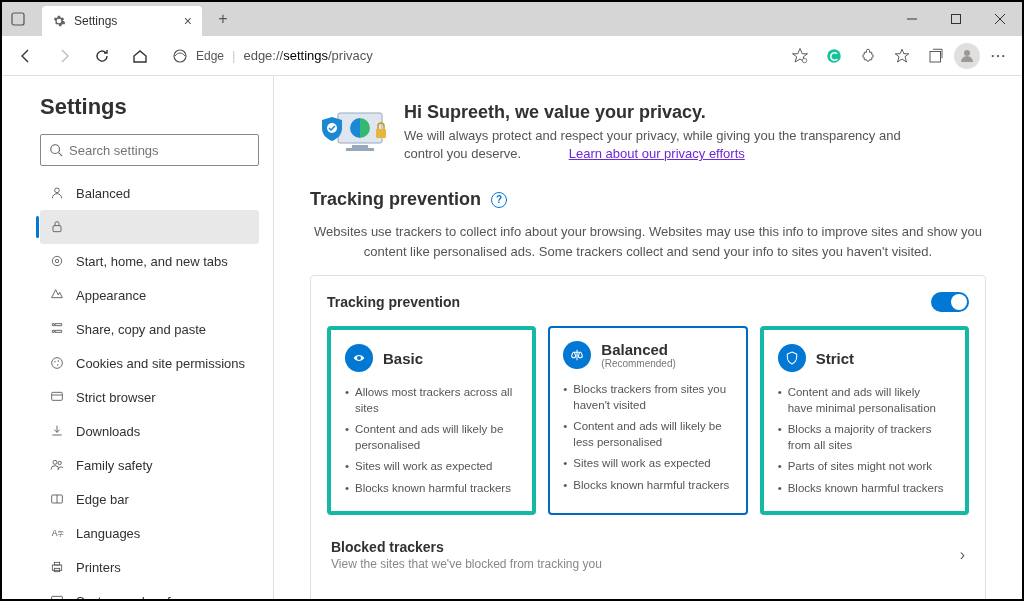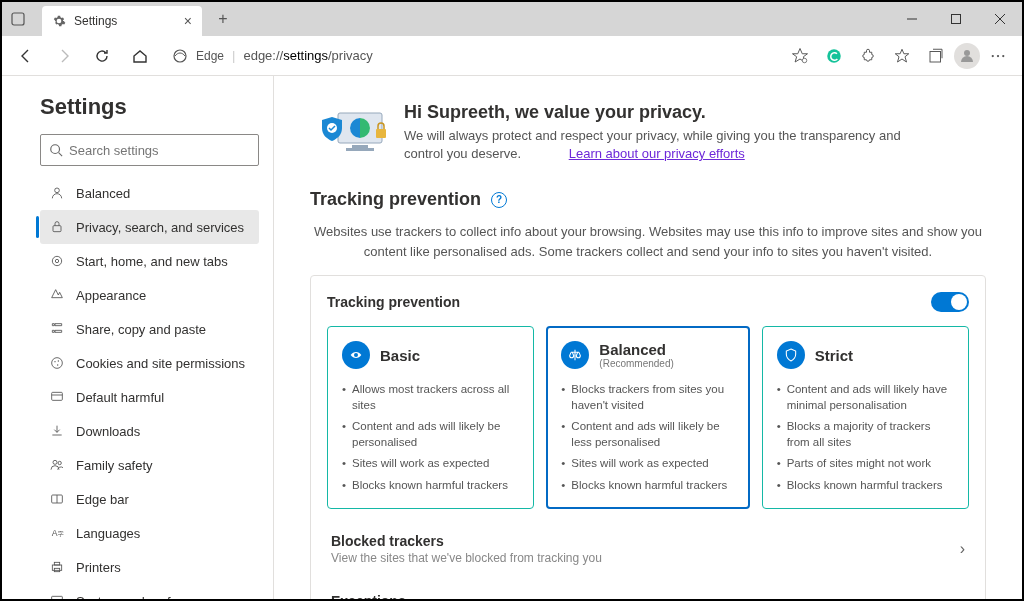--- a/index.html
+++ b/index.html
@@ -44,21 +44,21 @@
 .section-title { display: flex; align-items: center; gap: 10px; margin-bottom: 12px; }
 .section-title h3 { font-size: 18px; font-weight: 600; }
 .section-desc { font-size: 13px; color: #555; line-height: 1.5; margin-bottom: 14px; text-align: center; }
 .card { border: 1px solid #e1dfdd; border-radius: 4px; padding: 16px; }
 .card-head { display: flex; align-items: center; justify-content: space-between; margin-bottom: 14px; }
 .card-head-title { font-size: 14px; font-weight: 600; }
 .toggle { width: 38px; height: 20px; border-radius: 10px; position: relative; cursor: pointer; }
 .toggle.on { background: #0078d4; }
 .toggle.on::after { content: ""; position: absolute; right: 2px; top: 2px; width: 16px; height: 16px; background: #fff; border-radius: 50%; }
 .levels { display: flex; gap: 12px; }
-.level { flex: 1; border: 1px solid #14b8a6; border-radius: 4px; padding: 14px 18px 12px 14px; cursor: pointer; }
+.level { flex: 1; border: 4px solid #14b8a6; border-radius: 4px; padding: 14px 18px 12px 14px; cursor: pointer; }
 .level.selected { border: 2px solid #036ac4; padding: 13px 13px 11px 13px; }
 .level-head { display: flex; align-items: center; gap: 10px; margin-bottom: 10px; }
 .level-icon { width: 28px; height: 28px; border-radius: 50%; background: #0078d4; display: flex; align-items: center; justify-content: center; color: #fff; }
 .level-title { font-size: 15px; font-weight: 600; }
 .level-sub { font-size: 10px; color: #777; }
 .level ul { list-style: none; }
 .level li { font-size: 11.5px; color: #555; padding: 3px 0 3px 10px; position: relative; line-height: 1.35; }
 .level li::before { content: "•"; position: absolute; left: 0; }
 .row { display: flex; justify-content: space-between; align-items: center; padding: 14px 4px; cursor: pointer; }
 .row + .row, .row:first-of-type { border-top: none; }
@@ -204,21 +204,20 @@
           </span>
           <span>Balanced</span>
         </div>
         <div class="side-item active">
           <span class="si-icon">
             <svg width="16" height="16" viewBox="0 0 24 24">
               <rect x="6" y="10" width="12" height="9" rx="1.5" fill="none" stroke="#555" stroke-width="1.3"></rect>
               <path d="M9 10V7a3 3 0 016 0v3" fill="none" stroke="#555" stroke-width="1.3"></path>
             </svg>
           </span>
-          <span>Privacy, search, and services</span>
         </div>
         <div class="side-item">
           <span class="si-icon">
             <svg width="16" height="16" viewBox="0 0 24 24">
               <circle cx="12" cy="12" r="7" fill="none" stroke="#555" stroke-width="1.3"></circle>
               <circle cx="12" cy="12" r="2.5" fill="none" stroke="#555" stroke-width="1.3"></circle>
             </svg>
           </span>
           <span>Start, home, and new tabs</span>
         </div>
@@ -249,21 +248,21 @@
           </span>
           <span>Cookies and site permissions</span>
         </div>
         <div class="side-item">
           <span class="si-icon">
             <svg width="16" height="16" viewBox="0 0 24 24">
               <rect x="4" y="5" width="16" height="12" rx="1.5" fill="none" stroke="#555" stroke-width="1.3"></rect>
               <line x1="4" y1="9" x2="20" y2="9" stroke="#555" stroke-width="1.3"></line>
             </svg>
           </span>
-          <span>Default harmful</span>
+          <span>Strict browser</span>
         </div>
         <div class="side-item">
           <span class="si-icon">
             <svg width="16" height="16" viewBox="0 0 24 24">
               <path d="M12 4v10m0 0l-4-4m4 4l4-4M5 18h14" fill="none" stroke="#555" stroke-width="1.3"></path>
             </svg>
           </span>
           <span>Downloads</span>
         </div>
         <div class="side-item">

